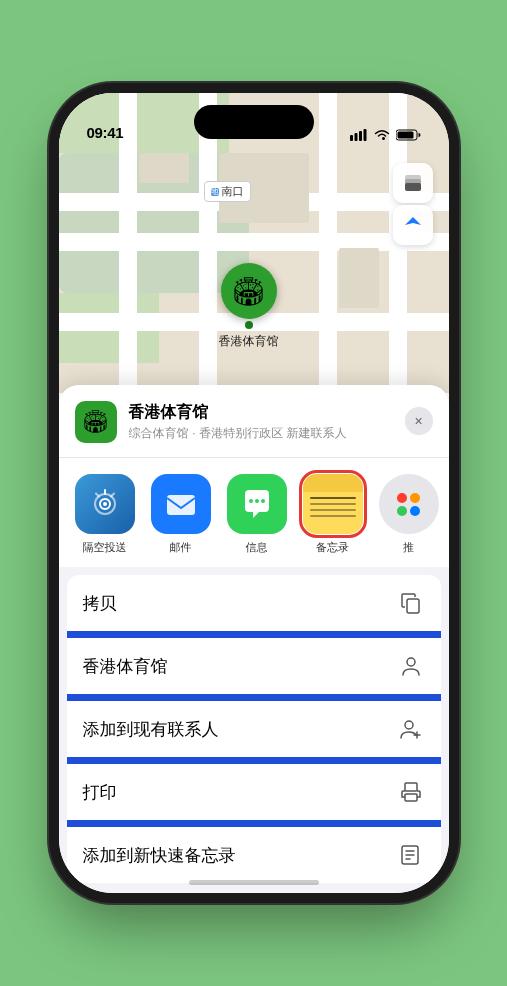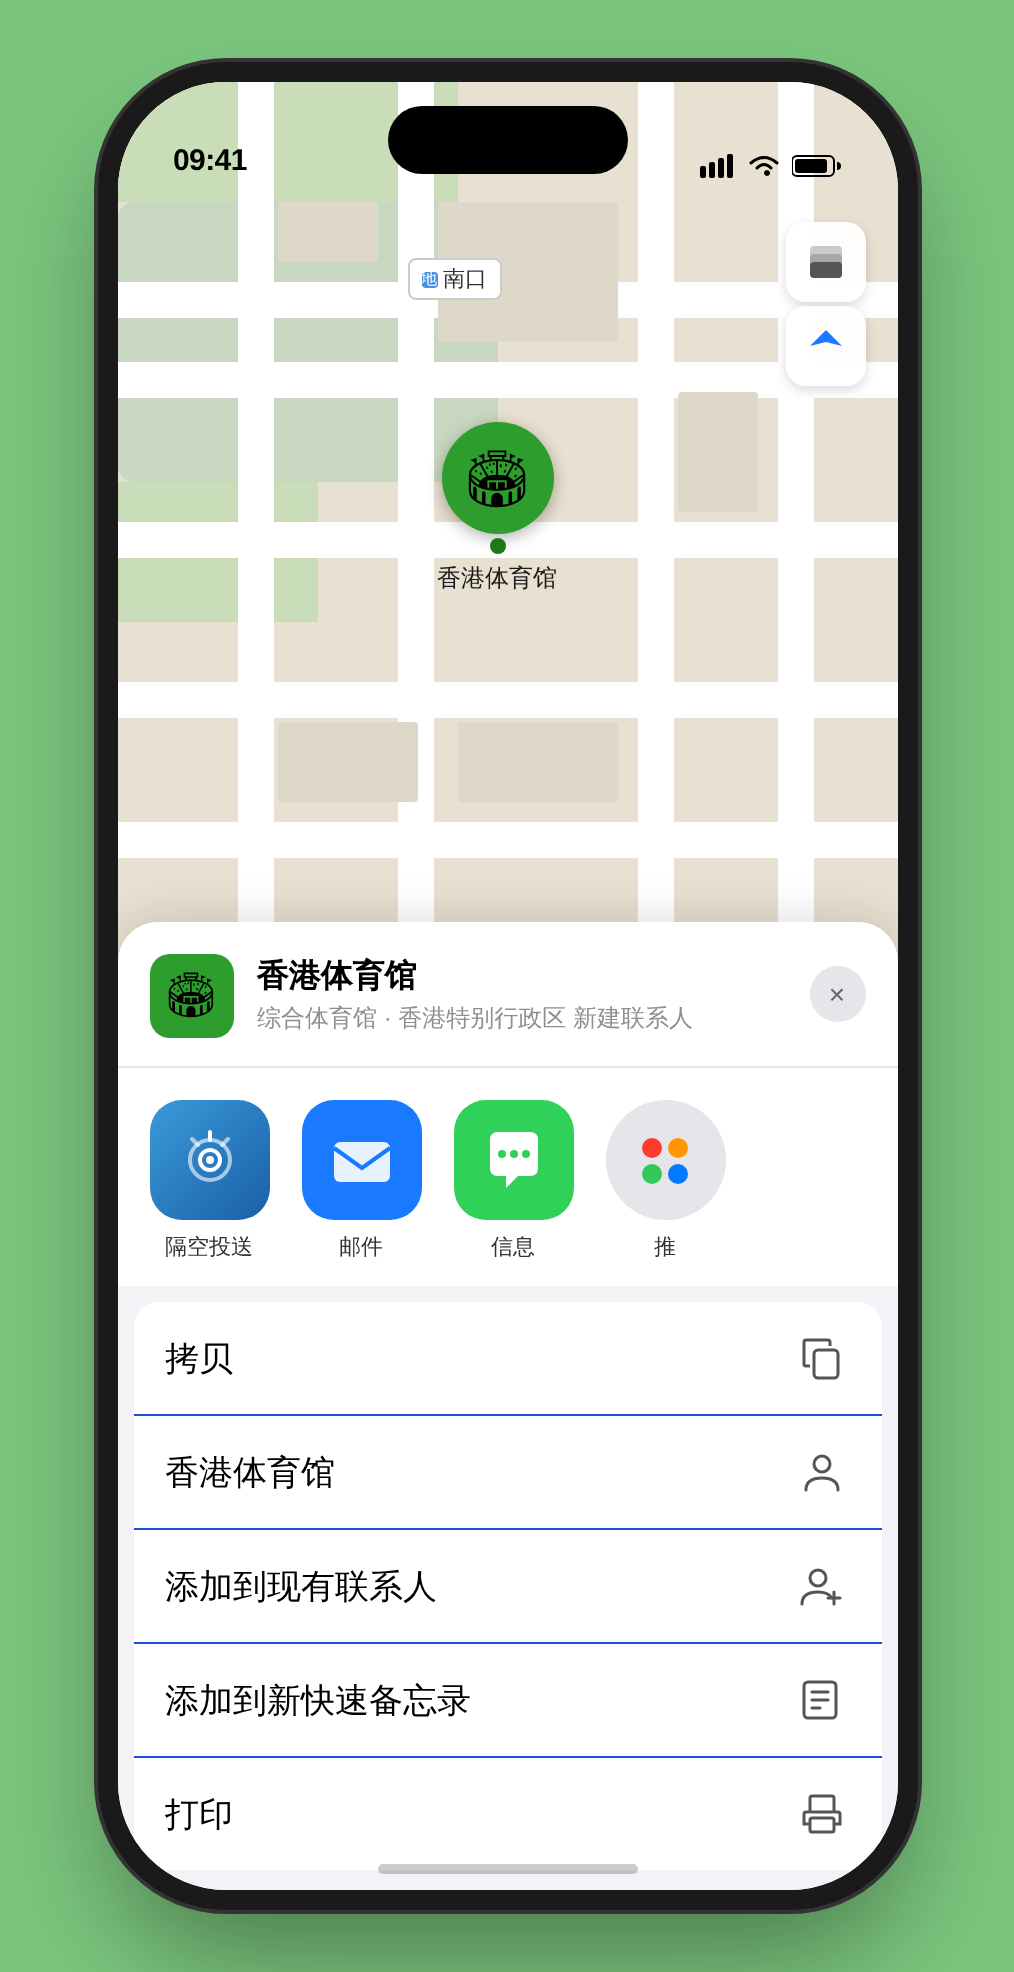--- a/index.html
+++ b/index.html
@@ -7,21 +7,21 @@
       width: 507px;
       height: 986px;
       background: #7bc67e;
       display: flex;
       align-items: center;
       justify-content: center;
       font-family: -apple-system, 'PingFang SC', 'Helvetica Neue', sans-serif;
     }
     .phone-frame {
       width: 390px;
-      height: 904px;
+      height: 800px;
       background: #fff;
       border-radius: 54px;
       overflow: hidden;
       position: relative;
       box-shadow: 0 0 0 10px #1a1a1a, 0 0 0 12px #333, 0 30px 60px rgba(0,0,0,0.4);
     }
     
     .dynamic-island {
       position: absolute;
       top: 12px;
@@ -299,21 +299,21 @@
     .action-list {
       background: #fff;
       border-radius: 12px;
       margin: 0 8px;
     }
     .action-item {
       display: flex;
       align-items: center;
       justify-content: space-between;
       padding: 14px 16px;
-      border-bottom: 1px solid #1d4ed8;
+      border-bottom: 7px solid #1d4ed8;
     }
     .action-item:last-child {
       border-bottom: none;
     }
     .action-label {
       font-size: 17px;
       color: #000;
     }
     .action-icon {
       width: 28px;
@@ -509,20 +509,32 @@
           <svg width="36" height="36" viewBox="0 0 36 36">
             <path d="M6 8 Q6 4 10 4 L26 4 Q30 4 30 8 L30 22 Q30 26 26 26 L20 26 L14 32 L14 26 L10 26 Q6 26 6 22 Z" fill="white"></path>
             <circle cx="12" cy="15" r="2" fill="#30d158"></circle>
             <circle cx="18" cy="15" r="2" fill="#30d158"></circle>
             <circle cx="24" cy="15" r="2" fill="#30d158"></circle>
           </svg>
         </div>
         <span class="share-label">信息</span>
       </div>
 
+      <div class="share-item">
+        <div class="notes-icon-wrap">
+          <div class="notes-top-bar"></div>
+          <div class="notes-lines-area">
+            <div class="n-line dark"></div>
+            <div class="n-line"></div>
+            <div class="n-line"></div>
+            <div class="n-line"></div>
+          </div>
+        </div>
+        <span class="share-label">备忘录</span>
+      </div>
 
       <div class="share-more">
         <div class="share-more-icon">
           <div class="dots-icon">
             <div class="dot-row">
               <div class="colored-dot" style="background:#ff3b30;"></div>
               <div class="colored-dot" style="background:#ff9500;"></div>
             </div>
             <div class="dot-row">
               <div class="colored-dot" style="background:#34c759;"></div>
@@ -561,36 +573,36 @@
         <div class="action-icon">
           <svg width="22" height="22" viewBox="0 0 22 22">
             <circle cx="9" cy="7" r="4" stroke="#555" stroke-width="1.5" fill="none"></circle>
             <path d="M1 20 Q1 14 9 14 Q14 14 16 17" stroke="#555" stroke-width="1.5" fill="none" stroke-linecap="round"></path>
             <path d="M17 14 L17 20 M14 17 L20 17" stroke="#555" stroke-width="1.5" stroke-linecap="round"></path>
           </svg>
         </div>
       </div>
 
       <div class="action-item">
-        <span class="action-label">添加到新快速备忘录</span>
-        <div class="action-icon">
-          <svg width="22" height="22" viewBox="0 0 22 22">
-            <rect x="2" y="2" width="16" height="18" rx="2" stroke="#555" stroke-width="1.5" fill="none"></rect>
-            <path d="M6 7 L14 7 M6 11 L14 11 M6 15 L10 15" stroke="#555" stroke-width="1.5" stroke-linecap="round"></path>
-          </svg>
-        </div>
-      </div>
-
-      <div class="action-item">
         <span class="action-label">打印</span>
         <div class="action-icon">
           <svg width="22" height="22" viewBox="0 0 22 22">
             <rect x="5" y="2" width="12" height="8" rx="1" stroke="#555" stroke-width="1.5" fill="none"></rect>
             <rect x="5" y="13" width="12" height="7" rx="1" stroke="#555" stroke-width="1.5" fill="none"></rect>
             <path d="M5 10 L3 10 Q2 10 2 11 L2 16 L5 16 M17 10 L19 10 Q20 10 20 11 L20 16 L17 16" stroke="#555" stroke-width="1.5" fill="none"></path>
           </svg>
         </div>
       </div>
+
+      <div class="action-item">
+        <span class="action-label">添加到新快速备忘录</span>
+        <div class="action-icon">
+          <svg width="22" height="22" viewBox="0 0 22 22">
+            <rect x="2" y="2" width="16" height="18" rx="2" stroke="#555" stroke-width="1.5" fill="none"></rect>
+            <path d="M6 7 L14 7 M6 11 L14 11 M6 15 L10 15" stroke="#555" stroke-width="1.5" stroke-linecap="round"></path>
+          </svg>
+        </div>
+      </div>
     </div>
 
     <div class="home-indicator"></div>
   </div>
 </div>
 
 </body></html>

